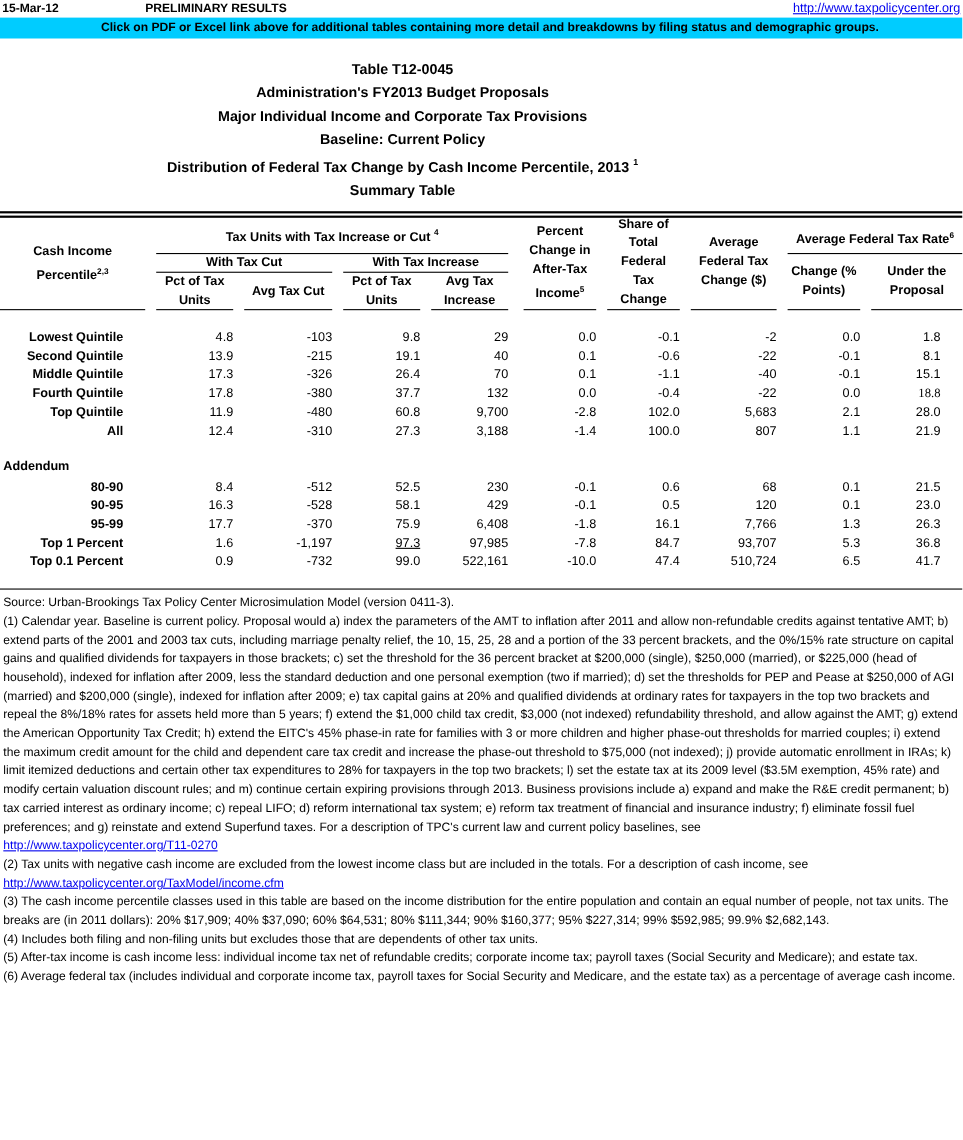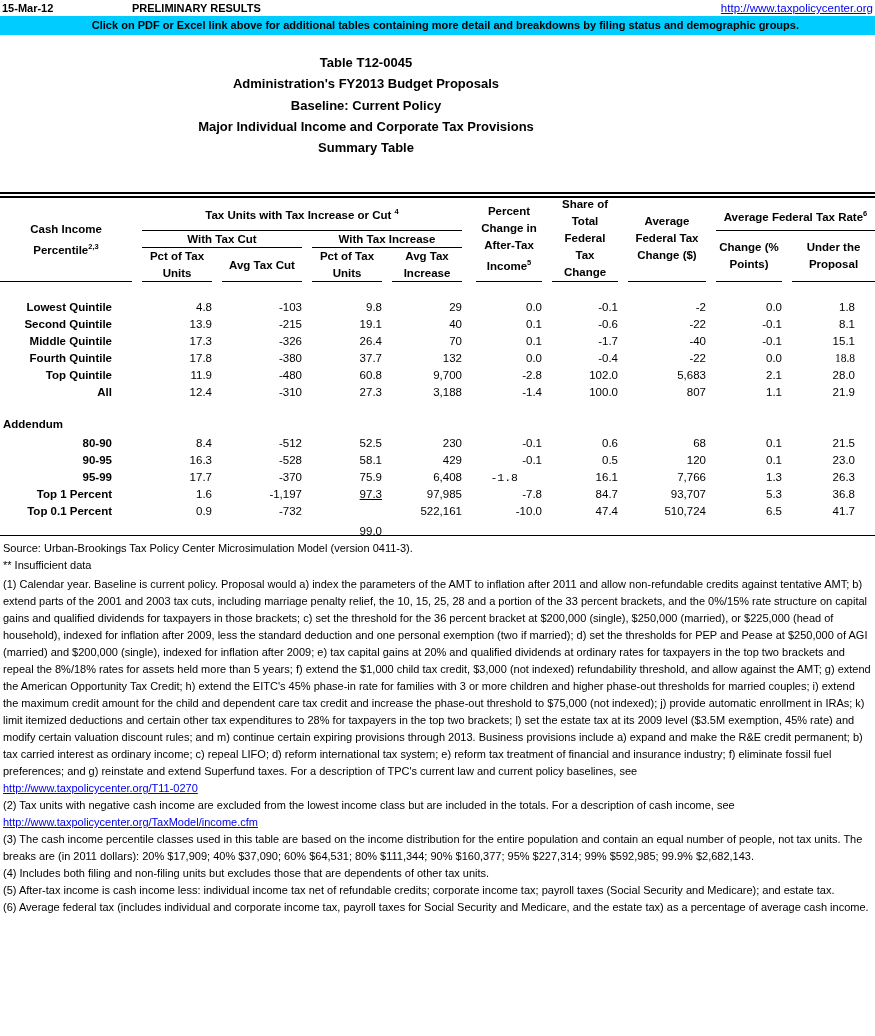--- a/index.html
+++ b/index.html
@@ -39,22 +39,23 @@
   <span class="date">15-Mar-12</span>
   <span class="prelim">PRELIMINARY RESULTS</span>
   <a class="url">http://www.taxpolicycenter.org</a>
 </div>
 
 <div class="banner">Click on PDF or Excel link above for additional tables containing more detail and breakdowns by filing status and demographic groups.</div>
 
 <div class="titles">
   <div>Table T12-0045</div>
   <div>Administration's FY2013 Budget Proposals</div>
+  <div>Major Individual Income and Corporate Tax Provisions</div>
   <div>Baseline: Current Policy</div>
-  <div>Major Individual Income and Corporate Tax Provisions</div>
+  <div><span>Distribution of Federal Tax Change by Cash Income Percentile, 2013</span> <sup>1</sup></div>
   <div>Summary Table</div>
 </div>
 
 <div class="rule" style="left:0;width:875px;top:192px;"></div>
 <div class="rule" style="left:0;width:875px;top:196px;"></div>
 
 <div class="hdr" style="left:0;width:132px;top:221px;">
   <div>Cash Income</div>
   <div><span>Percentile</span><sup>2,3</sup></div>
 </div>
@@ -157,21 +158,21 @@
       <span class="c" style="left: 712px; width: 70px;">-0.1</span>
       <span class="c" style="left: 785px; width: 70px;">8.1</span>
     </div>
     <div class="row" style="top: 333px;">
       <span class="lab">Middle Quintile</span>
       <span class="c" style="left: 142px; width: 70px;">17.3</span>
       <span class="c" style="left: 232px; width: 70px;">-326</span>
       <span class="c" style="left: 312px; width: 70px;">26.4</span>
       <span class="c" style="left: 392px; width: 70px;">70</span>
       <span class="c" style="left: 472px; width: 70px;">0.1</span>
-      <span class="c" style="left: 548px; width: 70px;">-1.7</span>
+      <span class="c" style="left: 548px; width: 70px;">-1.1</span>
       <span class="c" style="left: 636px; width: 70px;">-40</span>
       <span class="c" style="left: 712px; width: 70px;">-0.1</span>
       <span class="c" style="left: 785px; width: 70px;">15.1</span>
     </div>
     <div class="row" style="top: 350px;">
       <span class="lab">Fourth Quintile</span>
       <span class="c" style="left: 142px; width: 70px;">17.8</span>
       <span class="c" style="left: 232px; width: 70px;">-380</span>
       <span class="c" style="left: 312px; width: 70px;">37.7</span>
       <span class="c" style="left: 392px; width: 70px;">132</span>
@@ -228,21 +229,21 @@
       <span class="c" style="left: 636px; width: 70px;">120</span>
       <span class="c" style="left: 712px; width: 70px;">0.1</span>
       <span class="c" style="left: 785px; width: 70px;">23.0</span>
     </div>
     <div class="row" style="top: 469px;">
       <span class="lab">95-99</span>
       <span class="c" style="left: 142px; width: 70px;">17.7</span>
       <span class="c" style="left: 232px; width: 70px;">-370</span>
       <span class="c" style="left: 312px; width: 70px;">75.9</span>
       <span class="c" style="left: 392px; width: 70px;">6,408</span>
-      <span class="c" style="left: 448px; width: 70px; font-family: Liberation Mono, monospace;">-1.8</span>
+      <span class="c" style="left: 472px; width: 70px;">-1.8</span>
       <span class="c" style="left: 548px; width: 70px;">16.1</span>
       <span class="c" style="left: 636px; width: 70px;">7,766</span>
       <span class="c" style="left: 712px; width: 70px;">1.3</span>
       <span class="c" style="left: 785px; width: 70px;">26.3</span>
     </div>
     <div class="row" style="top: 486px;">
       <span class="lab">Top 1 Percent</span>
       <span class="c" style="left: 142px; width: 70px;">1.6</span>
       <span class="c" style="left: 232px; width: 70px;">-1,197</span>
       <span class="c" style="left: 312px; width: 70px; text-decoration: underline;">97.3</span>
@@ -250,37 +251,36 @@
       <span class="c" style="left: 472px; width: 70px;">-7.8</span>
       <span class="c" style="left: 548px; width: 70px;">84.7</span>
       <span class="c" style="left: 636px; width: 70px;">93,707</span>
       <span class="c" style="left: 712px; width: 70px;">5.3</span>
       <span class="c" style="left: 785px; width: 70px;">36.8</span>
     </div>
     <div class="row" style="top: 503px;">
       <span class="lab">Top 0.1 Percent</span>
       <span class="c" style="left: 142px; width: 70px;">0.9</span>
       <span class="c" style="left: 232px; width: 70px;">-732</span>
-      <span class="c" style="left: 312px; width: 70px; margin-top: 20px;">99.0</span>
+      <span class="c" style="left: 312px; width: 70px;">99.0</span>
       <span class="c" style="left: 392px; width: 70px;">522,161</span>
       <span class="c" style="left: 472px; width: 70px;">-10.0</span>
       <span class="c" style="left: 548px; width: 70px;">47.4</span>
       <span class="c" style="left: 636px; width: 70px;">510,724</span>
       <span class="c" style="left: 712px; width: 70px;">6.5</span>
       <span class="c" style="left: 785px; width: 70px;">41.7</span>
     </div>
   </div>
 
 <div class="addendum">Addendum</div>
 
 <div class="rule thin" style="left:0;width:875px;top:535px;"></div>
 
 <div class="notes">
   <p>Source: Urban-Brookings Tax Policy Center Microsimulation Model (version 0411-3).</p>
-  <p style="margin-bottom:2px;">** Insufficient data</p>
   <p>(1) Calendar year. Baseline is current policy. Proposal would a) index the parameters of the AMT to inflation after 2011 and allow non-refundable credits against tentative AMT; b) extend parts of the 2001 and 2003 tax cuts, including marriage penalty relief, the 10, 15, 25, 28 and a portion of the 33 percent brackets, and the 0%/15% rate structure on capital gains and qualified dividends for taxpayers in those brackets; c) set the threshold for the 36 percent bracket at $200,000 (single), $250,000 (married), or $225,000 (head of household), indexed for inflation after 2009, less the standard deduction and one personal exemption (two if married); d) set the thresholds for PEP and Pease at $250,000 of AGI (married) and $200,000 (single), indexed for inflation after 2009; e) tax capital gains at 20% and qualified dividends at ordinary rates for taxpayers in the top two brackets and repeal the 8%/18% rates for assets held more than 5 years; f) extend the $1,000 child tax credit, $3,000 (not indexed) refundability threshold, and allow against the AMT; g) extend the American Opportunity Tax Credit; h) extend the EITC's 45% phase-in rate for families with 3 or more children and higher phase-out thresholds for married couples; i) extend the maximum credit amount for the child and dependent care tax credit and increase the phase-out threshold to $75,000 (not indexed); j) provide automatic enrollment in IRAs; k) limit itemized deductions and certain other tax expenditures to 28% for taxpayers in the top two brackets; l) set the estate tax at its 2009 level ($3.5M exemption, 45% rate) and modify certain valuation discount rules; and m) continue certain expiring provisions through 2013. Business provisions include a) expand and make the R&amp;E credit permanent; b) tax carried interest as ordinary income; c) repeal LIFO; d) reform international tax system; e) reform tax treatment of financial and insurance industry; f) eliminate fossil fuel preferences; and g) reinstate and extend Superfund taxes. For a description of TPC's current law and current policy baselines, see</p>
   <p><a>http://www.taxpolicycenter.org/T11-0270</a></p>
   <p>(2) Tax units with negative cash income are excluded from the lowest income class but are included in the totals. For a description of cash income, see</p>
   <p><a>http://www.taxpolicycenter.org/TaxModel/income.cfm</a></p>
   <p>(3) The cash income percentile classes used in this table are based on the income distribution for the entire population and contain an equal number of people, not tax units. The breaks are (in 2011 dollars): 20% $17,909; 40% $37,090; 60% $64,531; 80% $111,344; 90% $160,377; 95% $227,314; 99% $592,985; 99.9% $2,682,143.</p>
   <p>(4) Includes both filing and non-filing units but excludes those that are dependents of other tax units.</p>
   <p>(5) After-tax income is cash income less: individual income tax net of refundable credits; corporate income tax; payroll taxes (Social Security and Medicare); and estate tax.</p>
   <p>(6) Average federal tax (includes individual and corporate income tax, payroll taxes for Social Security and Medicare, and the estate tax) as a percentage of average cash income.</p>
 </div>
 

